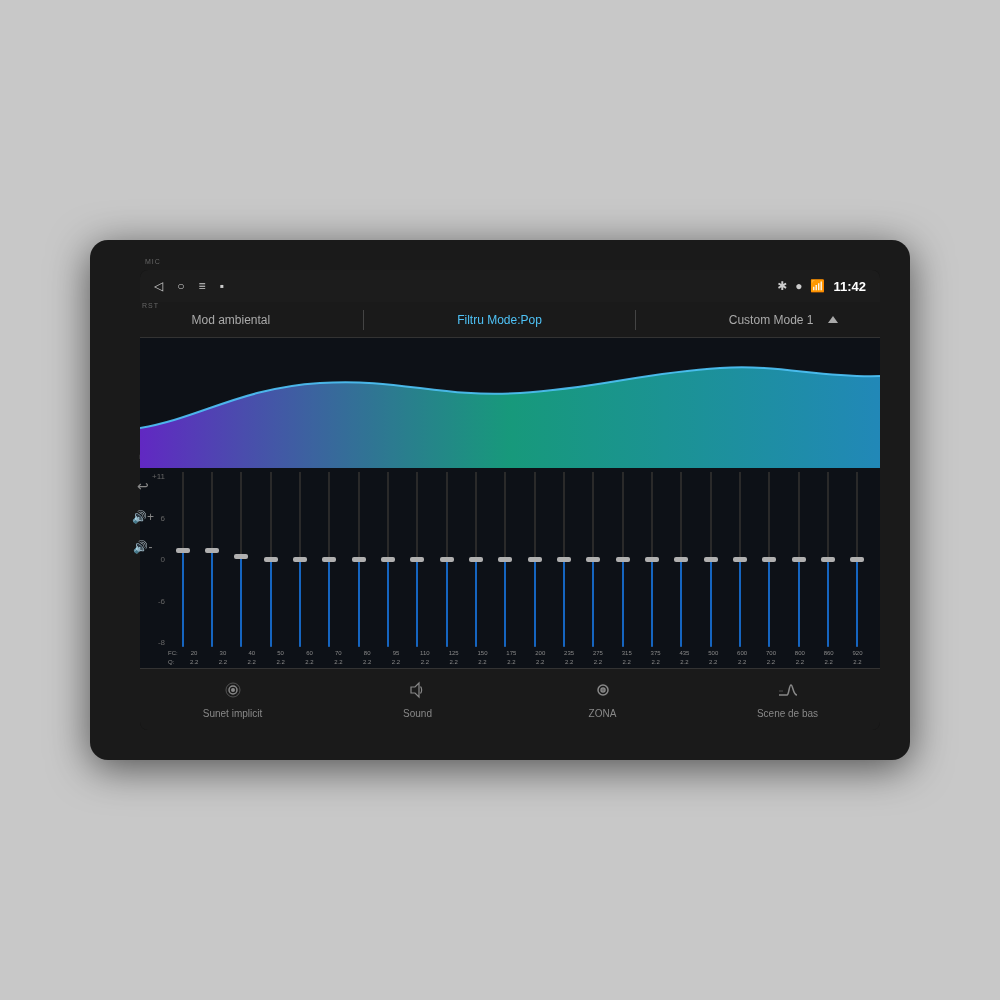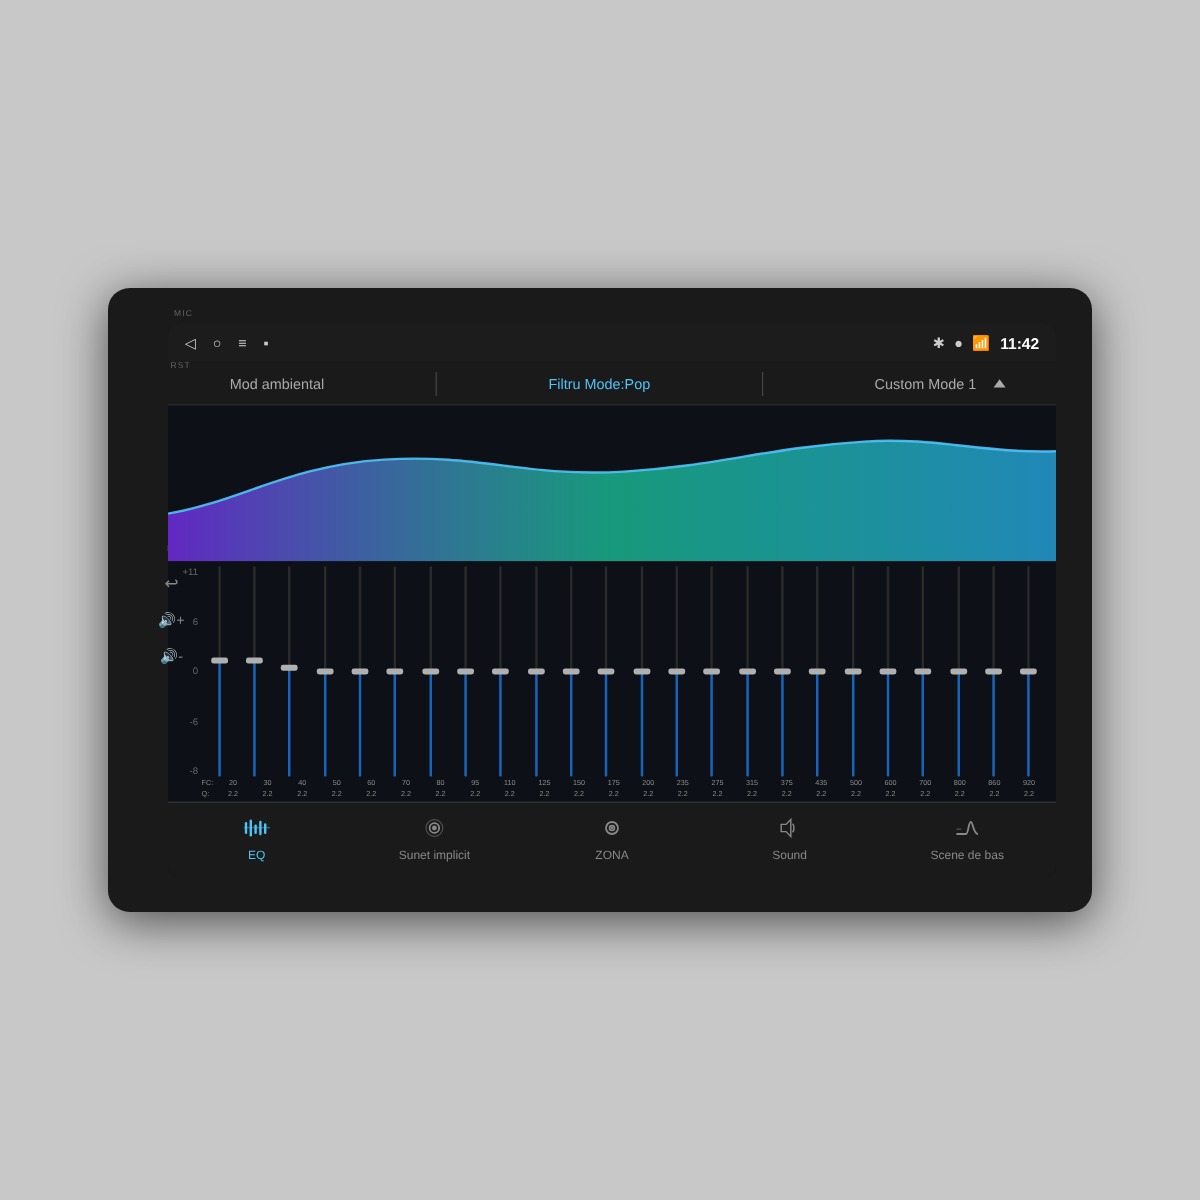--- a/index.html
+++ b/index.html
@@ -538,64 +538,51 @@
           </div>
           <div style="flex: 1 1 0%; display: flex; flex-direction: column; align-items: center;">
             <span style="font-size: 6px; color: rgb(136, 136, 136); line-height: 1.4;">920</span>
             <span style="font-size: 6px; color: rgb(136, 136, 136); line-height: 1.4;">2.2</span>
           </div>
         </div>
     </div>
 
     <div class="bottom-tabs">
 
-      <div class="tab-item active">
-        <span class="tab-icon">
-          <svg width="22" height="18" viewBox="0 0 22 18" fill="none">
-            <rect x="1" y="4" width="2" height="10" rx="1" fill="#4fc3f7"></rect>
-            <rect x="5" y="2" width="2" height="14" rx="1" fill="#4fc3f7"></rect>
-            <rect x="9" y="6" width="2" height="8" rx="1" fill="#4fc3f7"></rect>
-            <rect x="13" y="3" width="2" height="12" rx="1" fill="#4fc3f7"></rect>
-            <rect x="17" y="5" width="2" height="9" rx="1" fill="#4fc3f7"></rect>
-            <rect x="0" y="8" width="22" height="1.5" rx="0.5" fill="#4fc3f7" opacity="0.4"></rect>
-          </svg>
-        </span>
-        <span class="tab-label">EQ</span>
-      </div>
 
       <div class="tab-item">
         <span class="tab-icon">
           <svg width="22" height="18" viewBox="0 0 22 18" fill="none">
             <circle cx="11" cy="9" r="4" stroke="#888" stroke-width="1.5" fill="none"></circle>
             <circle cx="11" cy="9" r="7" stroke="#888" stroke-width="1" fill="none" opacity="0.5"></circle>
             <circle cx="11" cy="9" r="2" fill="#888"></circle>
           </svg>
         </span>
         <span class="tab-label">Sunet implicit</span>
       </div>
 
       <div class="tab-item">
         <span class="tab-icon">
           <svg width="22" height="18" viewBox="0 0 22 18" fill="none">
+            <polygon points="4,6 8,6 12,2 12,16 8,12 4,12" stroke="#888" stroke-width="1.2" fill="none"></polygon>
+            <path d="M13.5 5.5 C15 7 15 11 13.5 12.5" stroke="#888" stroke-width="1.2" fill="none"></path>
+          </svg>
+        </span>
+        <span class="tab-label">Sound</span>
+      </div>
+
+      <div class="tab-item">
+        <span class="tab-icon">
+          <svg width="22" height="18" viewBox="0 0 22 18" fill="none">
             <circle cx="11" cy="9" r="5" stroke="#888" stroke-width="1.5" fill="none"></circle>
             <circle cx="11" cy="9" r="2" stroke="#888" stroke-width="1.5" fill="none"></circle>
             <circle cx="11" cy="9" r="1" fill="#888"></circle>
           </svg>
         </span>
         <span class="tab-label">ZONA</span>
-      </div>
-
-      <div class="tab-item">
-        <span class="tab-icon">
-          <svg width="22" height="18" viewBox="0 0 22 18" fill="none">
-            <polygon points="4,6 8,6 12,2 12,16 8,12 4,12" stroke="#888" stroke-width="1.2" fill="none"></polygon>
-            <path d="M13.5 5.5 C15 7 15 11 13.5 12.5" stroke="#888" stroke-width="1.2" fill="none"></path>
-          </svg>
-        </span>
-        <span class="tab-label">Sound</span>
       </div>
 
       <div class="tab-item">
         <span class="tab-icon">
           <svg width="22" height="18" viewBox="0 0 22 18" fill="none">
             <line x1="2" y1="14" x2="10" y2="14" stroke="#888" stroke-width="1.5"></line>
             <path d="M10,14 C12,14 12,4 14,4 C16,4 16,14 20,14" stroke="#888" stroke-width="1.5" fill="none"></path>
             <line x1="2" y1="10" x2="6" y2="10" stroke="#888" stroke-width="1" opacity="0.5"></line>
           </svg>
         </span>

